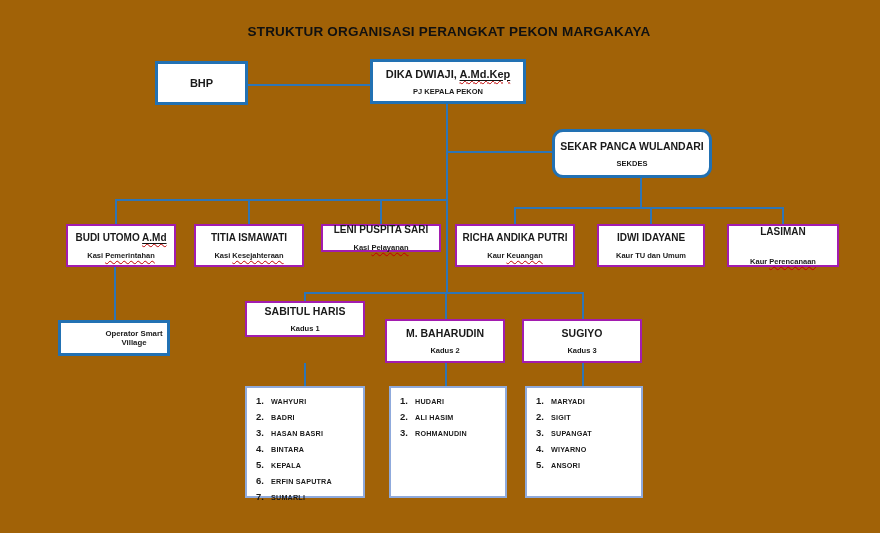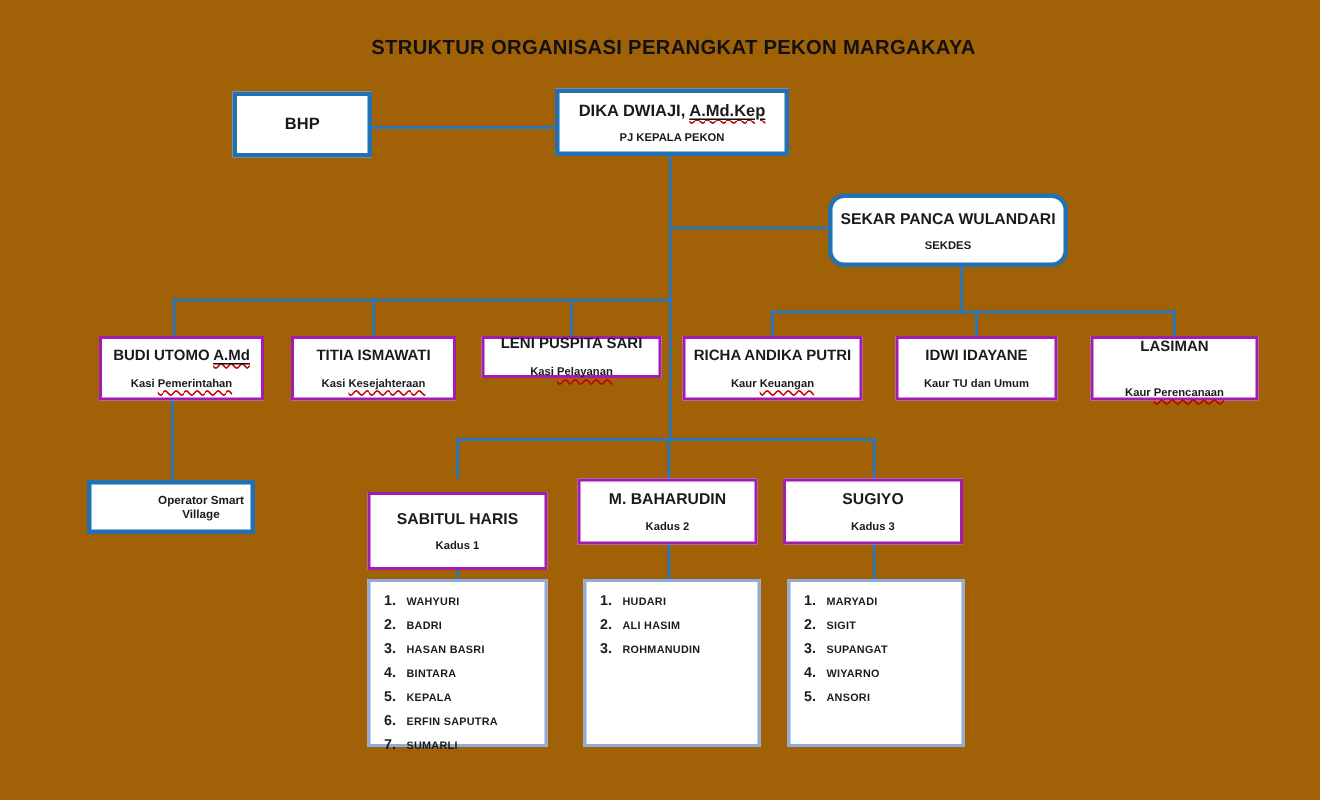--- a/index.html
+++ b/index.html
@@ -113,21 +113,21 @@
 
   <div class="node light" style="left:727px;top:224px;width:112px;height:43px;gap:12px;">
     <div class="nm" style="font-size:10px;">LASIMAN</div>
     <div class="sub"><span>Kaur </span><span class="wavy">Perencanaan</span></div>
   </div>
 
   <div class="node strong" style="left:58px;top:320px;width:112px;height:36px;padding-left:40px;">
     <div class="oplabel">Operator Smart Village</div>
   </div>
 
-  <div class="node light" style="left:245px;top:328px;width:120px;height:52px;">
+  <div class="node light" style="left:245px;top:301px;width:120px;height:36px;">
     <div class="nm">SABITUL HARIS</div>
     <div class="sub">Kadus 1</div>
   </div>
   <div class="node light" style="left:385px;top:319px;width:120px;height:44px;">
     <div class="nm">M. BAHARUDIN</div>
     <div class="sub">Kadus 2</div>
   </div>
   <div class="node light" style="left:522px;top:319px;width:120px;height:44px;">
     <div class="nm">SUGIYO</div>
     <div class="sub">Kadus 3</div>

